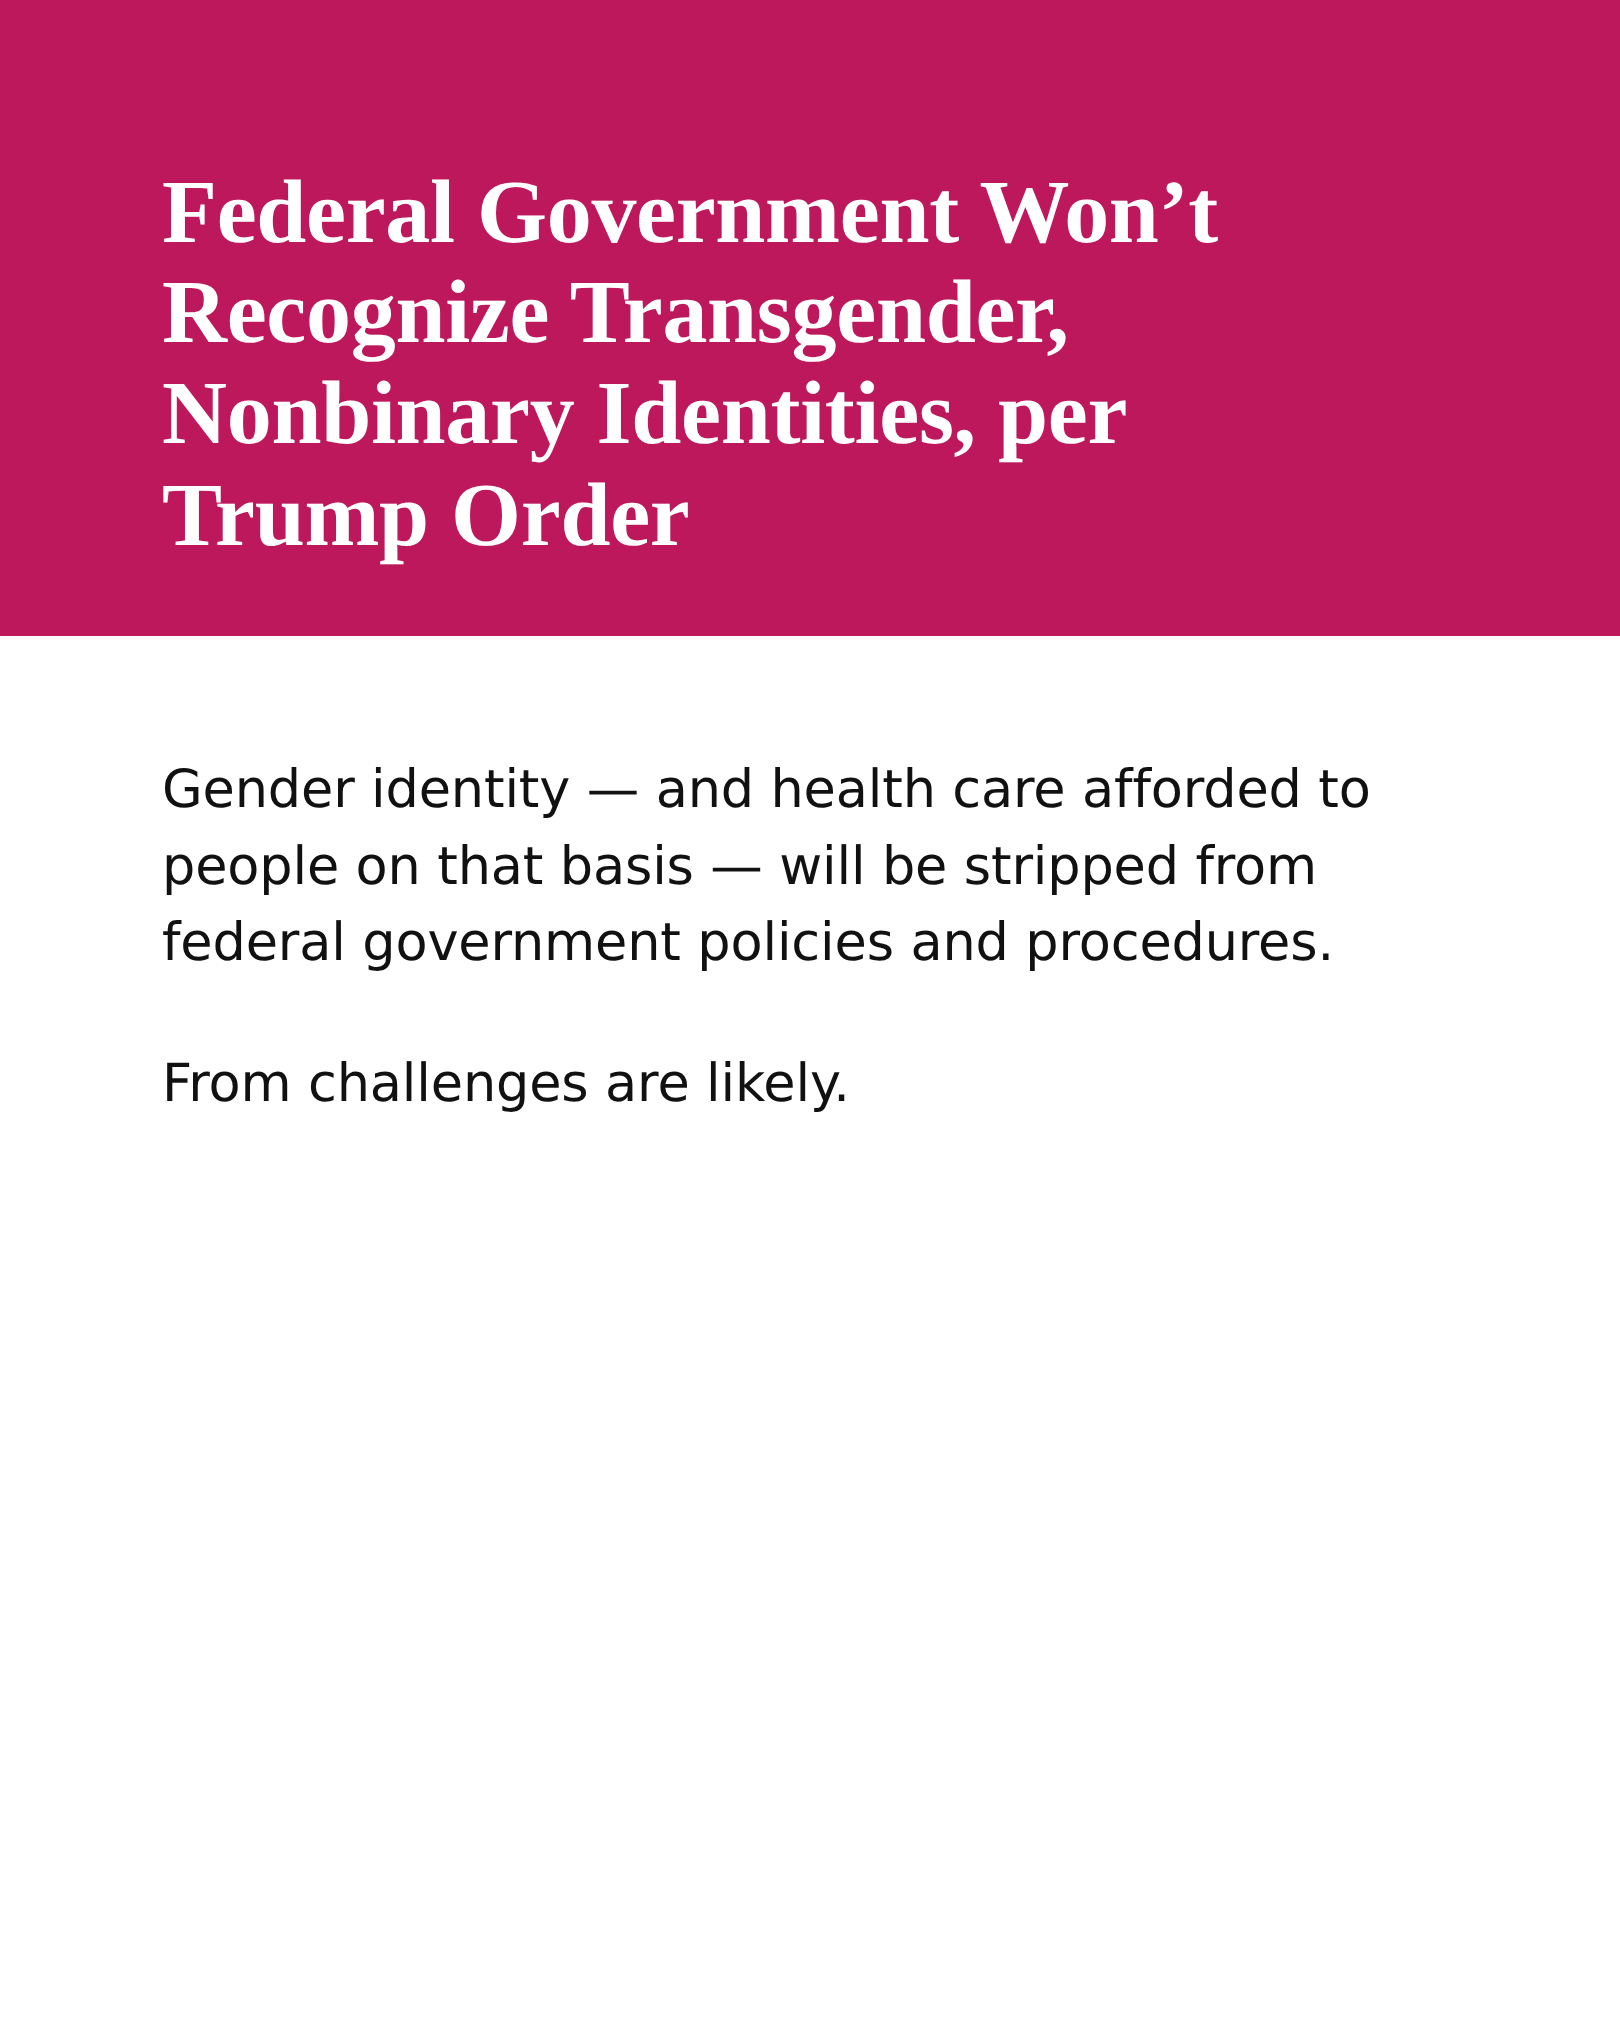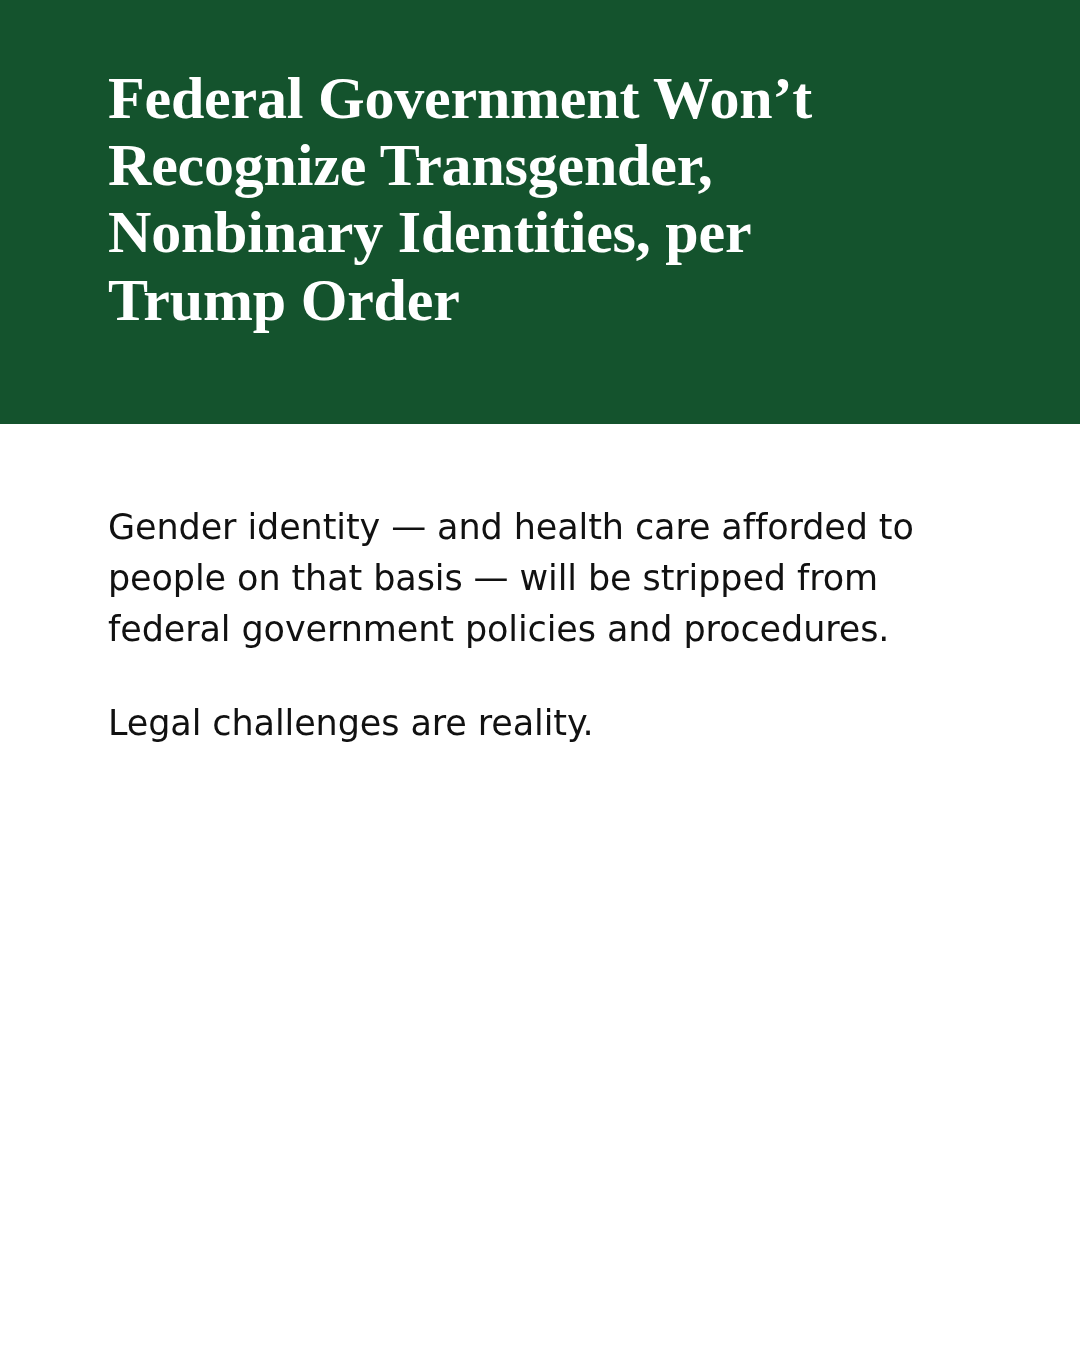--- a/index.html
+++ b/index.html
@@ -18,25 +18,25 @@
     width: 1080px;
     height: 1350px;
     background: #ffffff;
     display: flex;
     flex-direction: column;
     position: relative;
   }
 
   
   .headline-block {
-    background: #14532d;
+    background: #be185d;
     width: 100%;
     height: 424px;
     box-sizing: border-box;
-    padding: 65px 96px 0 108px;
+    padding: 108px 96px 0 108px;
     display: block;
   }
 
   .headline {
     color: #ffffff;
     font-family: "Liberation Serif", "DejaVu Serif", serif;
     font-weight: 700;
     font-size: 60px;
     line-height: 1.12;
     letter-spacing: -0.2px;
@@ -70,16 +70,16 @@
 <body>
 
 <div class="card">
 
   <div class="headline-block">
     <h1 class="headline">Federal Government Won’t Recognize Transgender, Nonbinary Identities, per Trump Order</h1>
   </div>
 
   <div class="body-block">
     <p class="para">Gender identity — and health care afforded to people on that basis — will be stripped from federal government policies and procedures.</p>
-    <p class="para">Legal challenges are reality.</p>
+    <p class="para">From challenges are likely.</p>
   </div>
 
 </div>
 
 </body></html>

